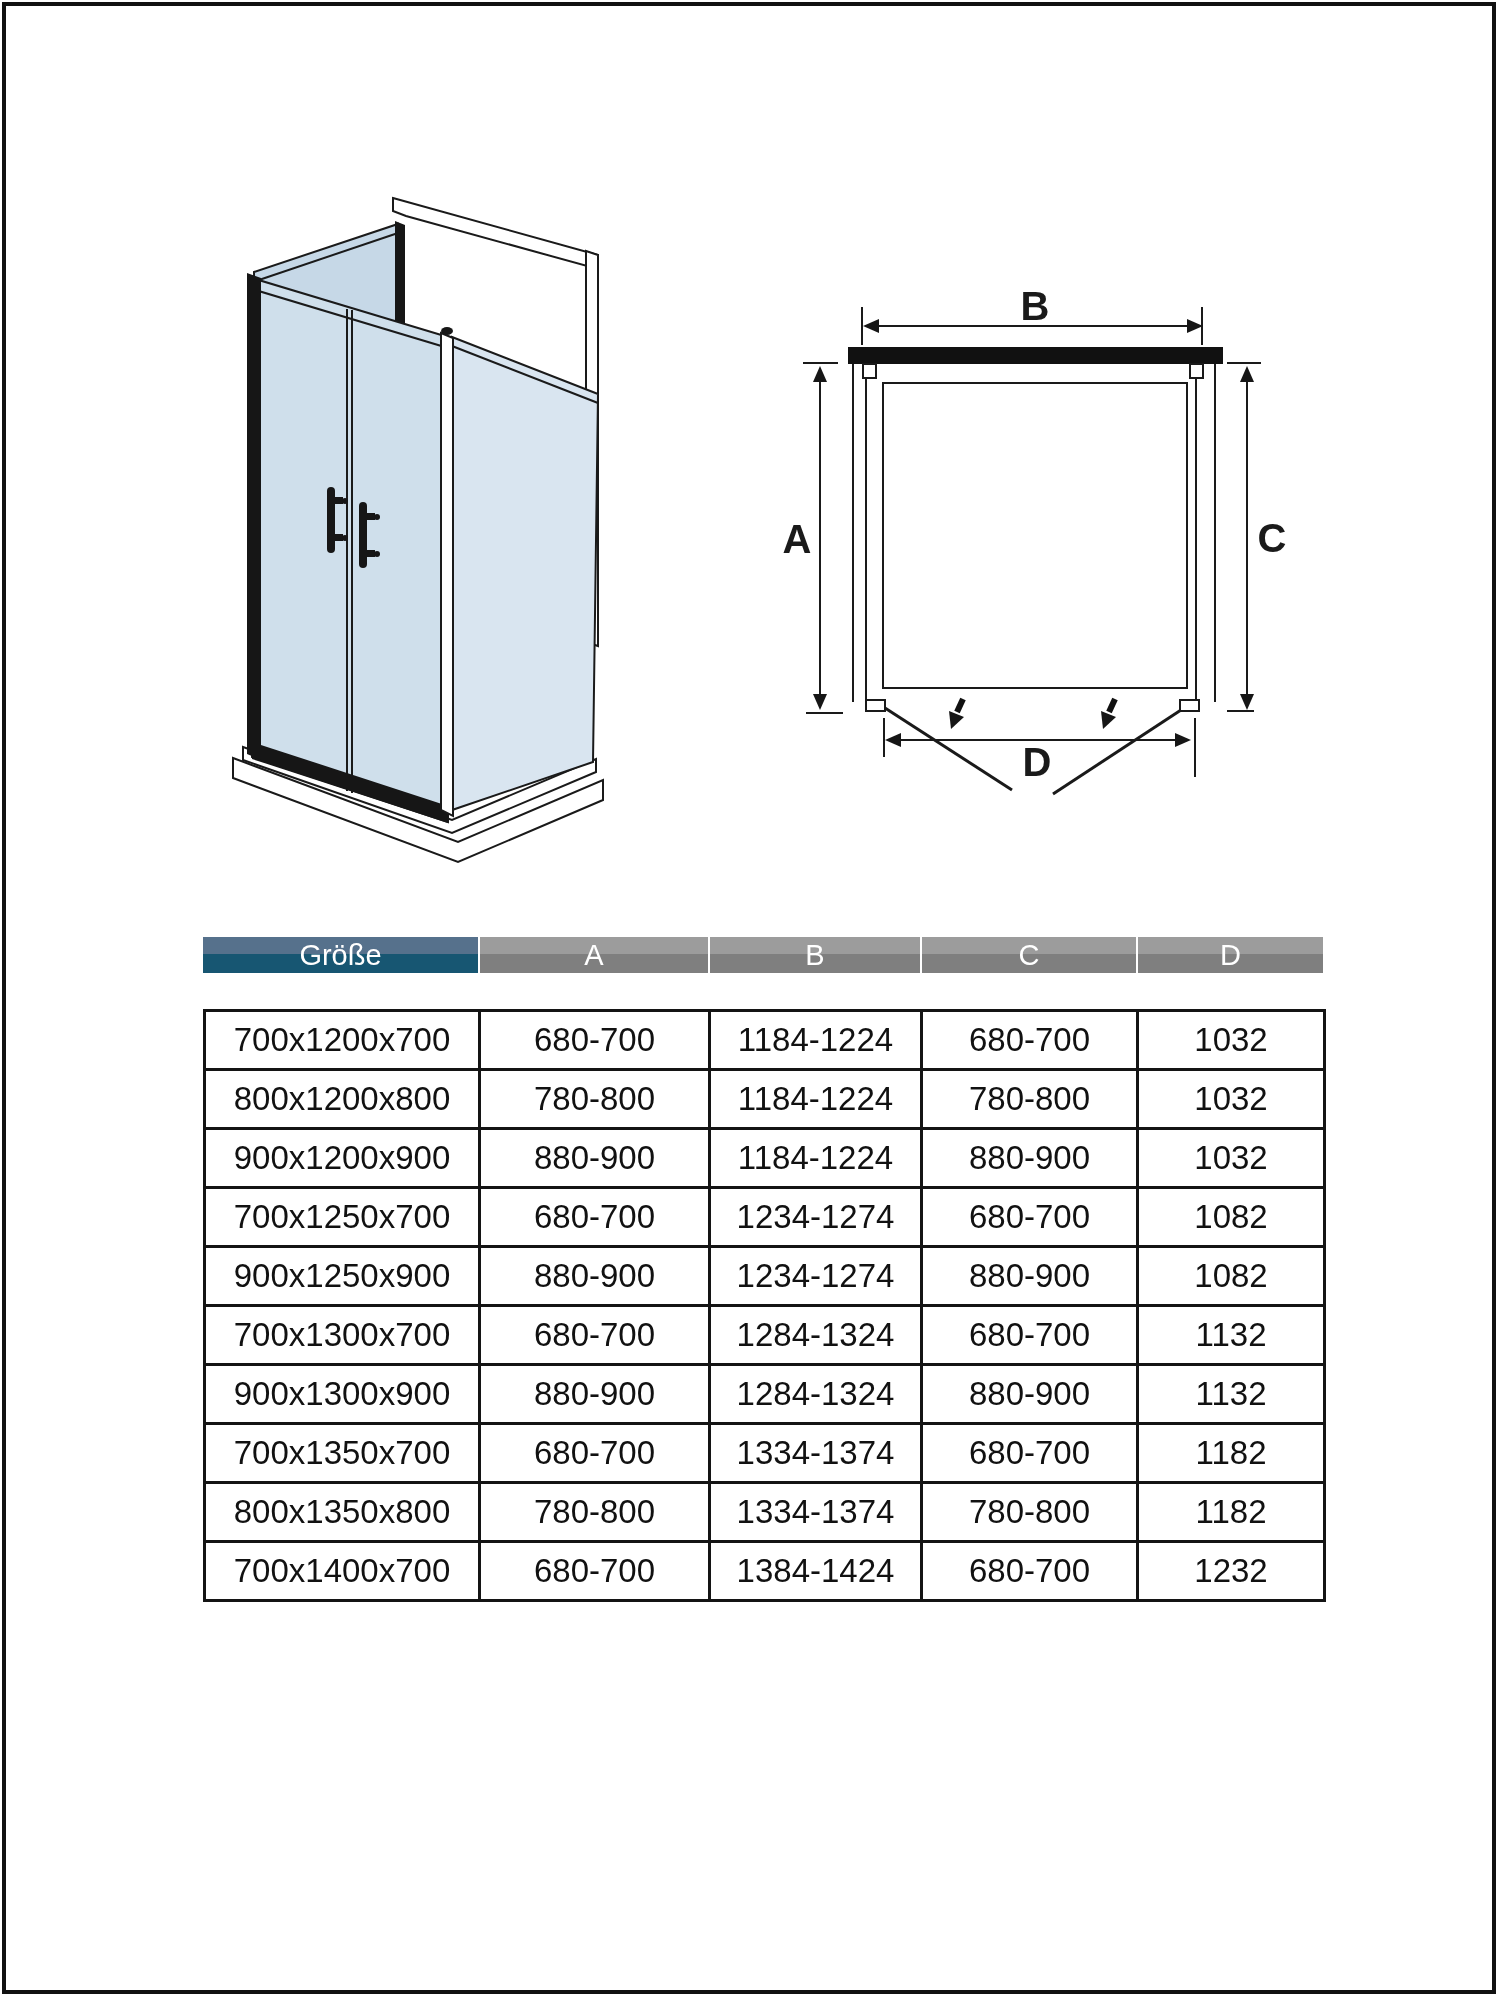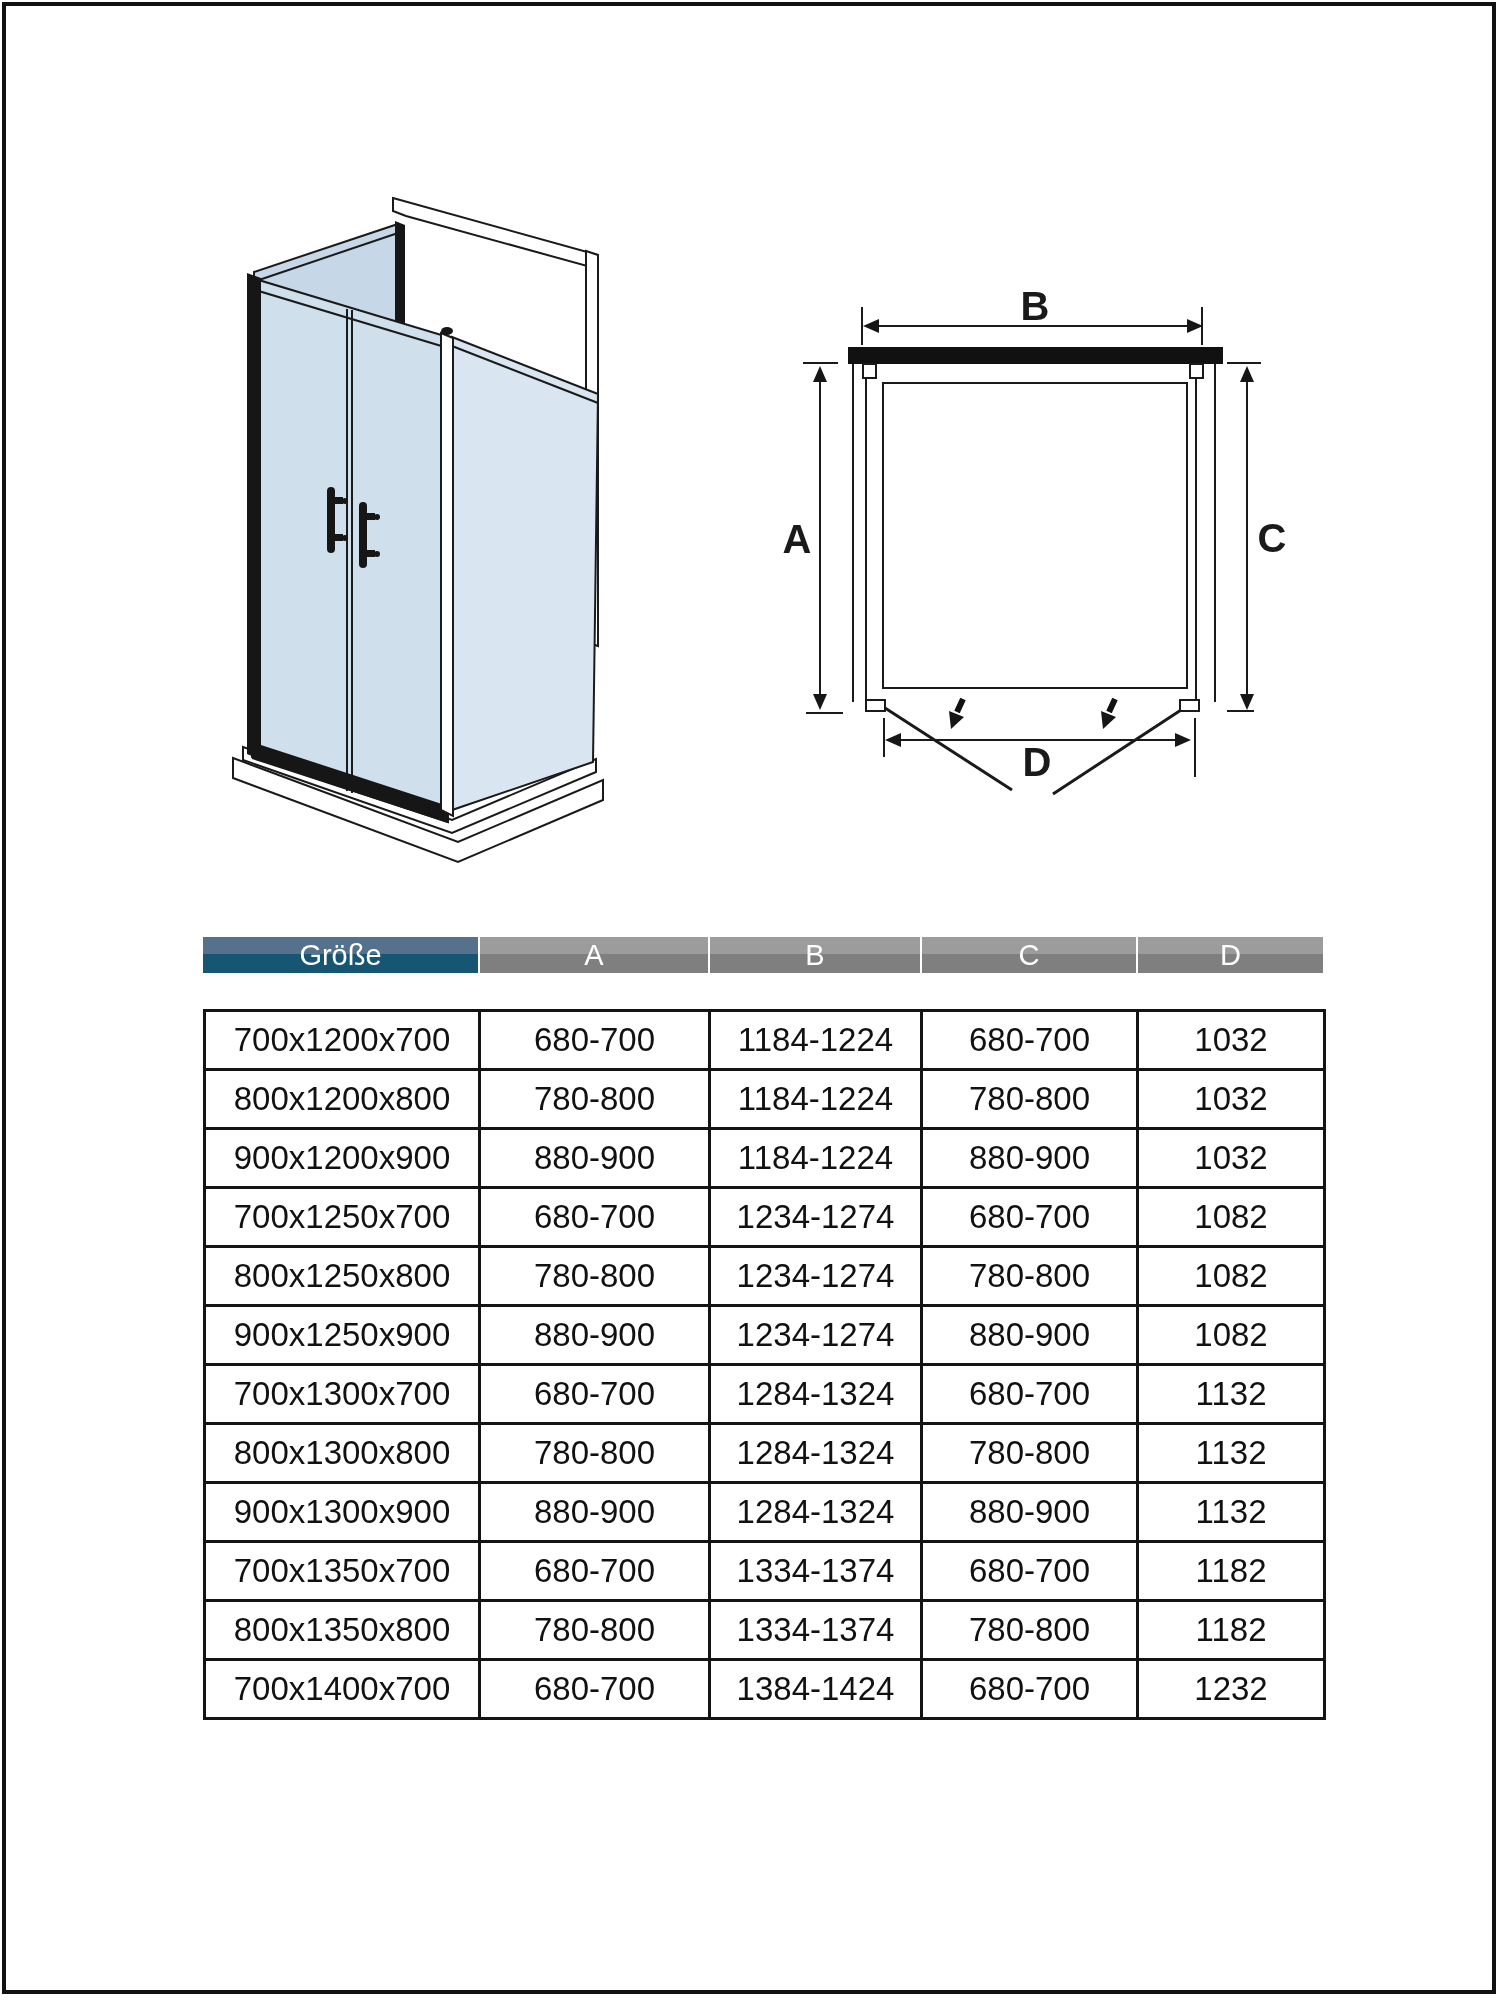--- a/index.html
+++ b/index.html
@@ -228,45 +228,31 @@
         <td>1032</td>
       </tr>
       <tr>
         <td>700x1250x700</td>
         <td>680-700</td>
         <td>1234-1274</td>
         <td>680-700</td>
         <td>1082</td>
       </tr>
       <tr>
-        <td>800x1250x800</td>
-        <td>780-800</td>
+        <td>900x1250x900</td>
+        <td>880-900</td>
         <td>1234-1274</td>
-        <td>780-800</td>
+        <td>880-900</td>
         <td>1082</td>
       </tr>
       <tr>
-        <td>900x1250x900</td>
-        <td>880-900</td>
-        <td>1234-1274</td>
-        <td>880-900</td>
-        <td>1082</td>
-      </tr>
-      <tr>
         <td>700x1300x700</td>
         <td>680-700</td>
         <td>1284-1324</td>
         <td>680-700</td>
-        <td>1132</td>
-      </tr>
-      <tr>
-        <td>800x1300x800</td>
-        <td>780-800</td>
-        <td>1284-1324</td>
-        <td>780-800</td>
         <td>1132</td>
       </tr>
       <tr>
         <td>900x1300x900</td>
         <td>880-900</td>
         <td>1284-1324</td>
         <td>880-900</td>
         <td>1132</td>
       </tr>
       <tr>

